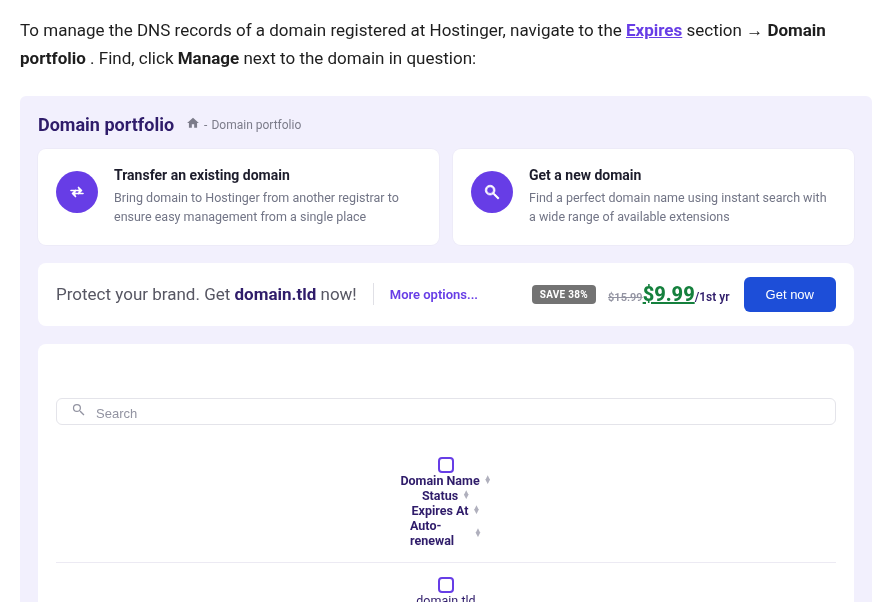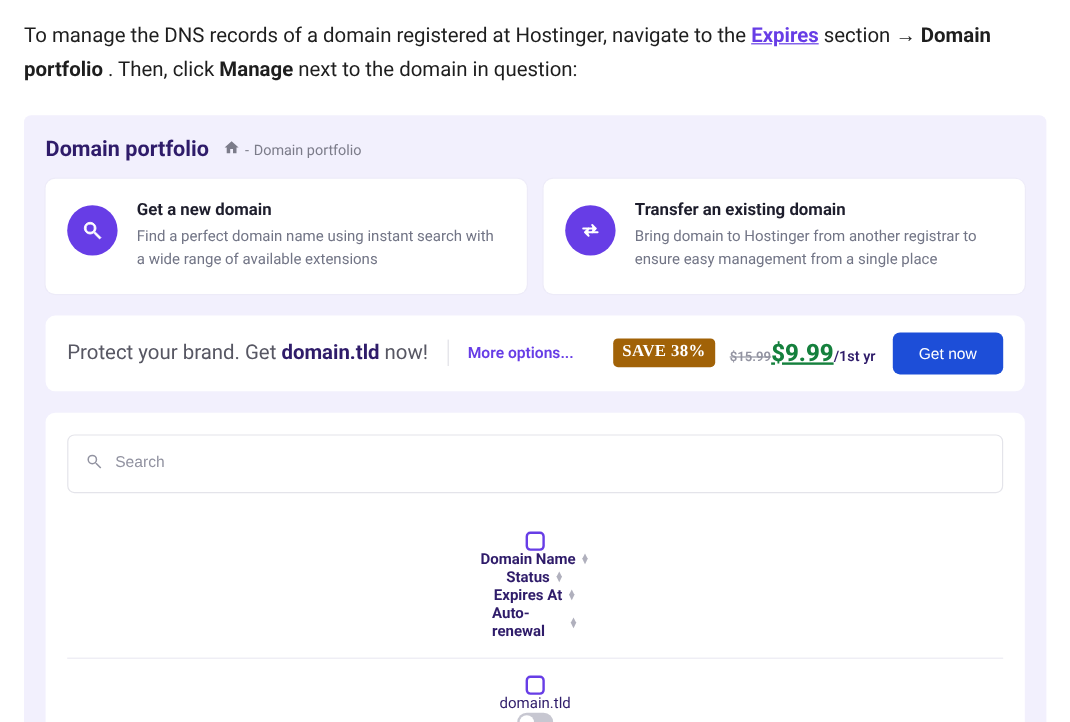--- a/index.html
+++ b/index.html
@@ -54,43 +54,43 @@
     background:#ffffff; border-radius:8px;
     padding:14px 18px;
     display:flex; align-items:center; gap:0;
     margin-bottom:18px;
   }
   .promo-text { font-size:17px; color:#575763;}
   .promo-text b { color:#2f1c6a;}
   .promo-divider { width:1px; height:22px; background:#e0e0e6; margin:0 16px;}
   .more-options { font-size:13px; color:#673de6; font-weight:600; cursor:pointer;}
   .save-badge {
-    background:#a16207; color:#fff; font-size:14px; font-weight:700;
+    background:#737373; color:#fff; font-size:10px; font-weight:700;
     padding:4px 8px; border-radius:4px; margin-left:auto; margin-right:12px;
     letter-spacing:0.3px;
-    font-family:Liberation Serif, serif;
   }
   .price-block { display:flex; align-items:baseline; gap:0; margin-right:14px;}
   .old-price { font-size:11px; color:#9293a1; text-decoration:line-through; font-weight:600;}
   .new-price { font-size:20px; font-weight:800; color:#15803d;text-decoration:underline;}
   .price-period { font-size:12px; font-weight:600; color:#2f1c6a;}
   .get-now-btn {
     background:#1d4ed8; color:#fff; border:none; border-radius:6px;
     padding:10px 22px; font-size:13px; font-weight:400; cursor:pointer;
   }
 
   .list-panel {
     background:#ffffff; border-radius:8px;
     padding:18px 18px 0 18px;
   }
   .search-wrap {
     border:1px solid #e4e4ea; border-radius:6px;
-    display:flex; align-items:flex-start; gap:10px;
-    padding:14px 14px;
+    display:flex; align-items:flex-end; gap:10px;
+    padding:3px 14px;
     margin-bottom:18px;
+    margin-top:36px;
   }
   .search-wrap svg { width:15px; height:15px; fill:#9293a1;}
   .search-wrap input {
     border:none; outline:none; font-size:13px; color:#4d4d5c; width:100%;
     background:transparent;
   }
   .search-wrap input::placeholder { color:#9293a1;}
 
   .table { width:100%; font-size:12.5px; color:#2f1c6a;}
   .thead, .trow { display:flex; align-items:center; padding:14px 6px;flex-direction:column; }
@@ -133,21 +133,21 @@
   }
 </style>
 </head>
 <body>
 
 <p class="intro">
   <span>To manage the DNS records of a domain registered at Hostinger, navigate to the </span>
   <a href="#">Expires</a>
   <span> section → </span>
   <b>Domain portfolio</b>
-  <span>. Then, click </span>
+  <span>. Find, click </span>
   <b>Manage</b>
   <span> next to the domain in question:</span>
 </p>
 
 <div class="panel">
 
   <div class="panel-header">
     <div class="panel-title">Domain portfolio</div>
     <div class="breadcrumb">
       <span>
@@ -156,39 +156,39 @@
           </svg>
       </span>
       <span>-</span>
       <span>Domain portfolio</span>
     </div>
   </div>
 
   <div class="cards-row">
     <div class="card">
       <div class="icon-circle">
+        <svg viewBox="0 0 24 24" fill="none" stroke="#fff" stroke-width="2.2">
+            <path d="M4 10h14M14 6l4 4-4 4" stroke-linecap="round" stroke-linejoin="round"></path>
+            <path d="M20 14H6M10 18l-4-4 4-4" stroke-linecap="round" stroke-linejoin="round"></path>
+          </svg>
+      </div>
+      <div>
+        <div class="card-title">Transfer an existing domain</div>
+        <div class="card-desc">Bring domain to Hostinger from another registrar to ensure easy management from a single place</div>
+      </div>
+    </div>
+    <div class="card">
+      <div class="icon-circle">
         <svg viewBox="0 0 24 24">
             <path d="M15.5 14h-.79l-.28-.27A6.471 6.471 0 0016 9.5 6.5 6.5 0 109.5 16c1.61 0 3.09-.59 4.23-1.57l.27.28v.79L20 21.5l1.5-1.5L15.5 14zM9.5 14A4.5 4.5 0 1114 9.5 4.5 4.5 0 019.5 14z"></path>
           </svg>
       </div>
       <div>
         <div class="card-title">Get a new domain</div>
         <div class="card-desc">Find a perfect domain name using instant search with a wide range of available extensions</div>
-      </div>
-    </div>
-    <div class="card">
-      <div class="icon-circle">
-        <svg viewBox="0 0 24 24" fill="none" stroke="#fff" stroke-width="2.2">
-            <path d="M4 10h14M14 6l4 4-4 4" stroke-linecap="round" stroke-linejoin="round"></path>
-            <path d="M20 14H6M10 18l-4-4 4-4" stroke-linecap="round" stroke-linejoin="round"></path>
-          </svg>
-      </div>
-      <div>
-        <div class="card-title">Transfer an existing domain</div>
-        <div class="card-desc">Bring domain to Hostinger from another registrar to ensure easy management from a single place</div>
       </div>
     </div>
   </div>
 
   <div class="promo-bar">
     <span class="promo-text">
       <span>Protect your brand. Get </span><b>domain.tld</b><span> now!</span>
     </span>
     <div class="promo-divider"></div>
     <span class="more-options">More options...</span>

